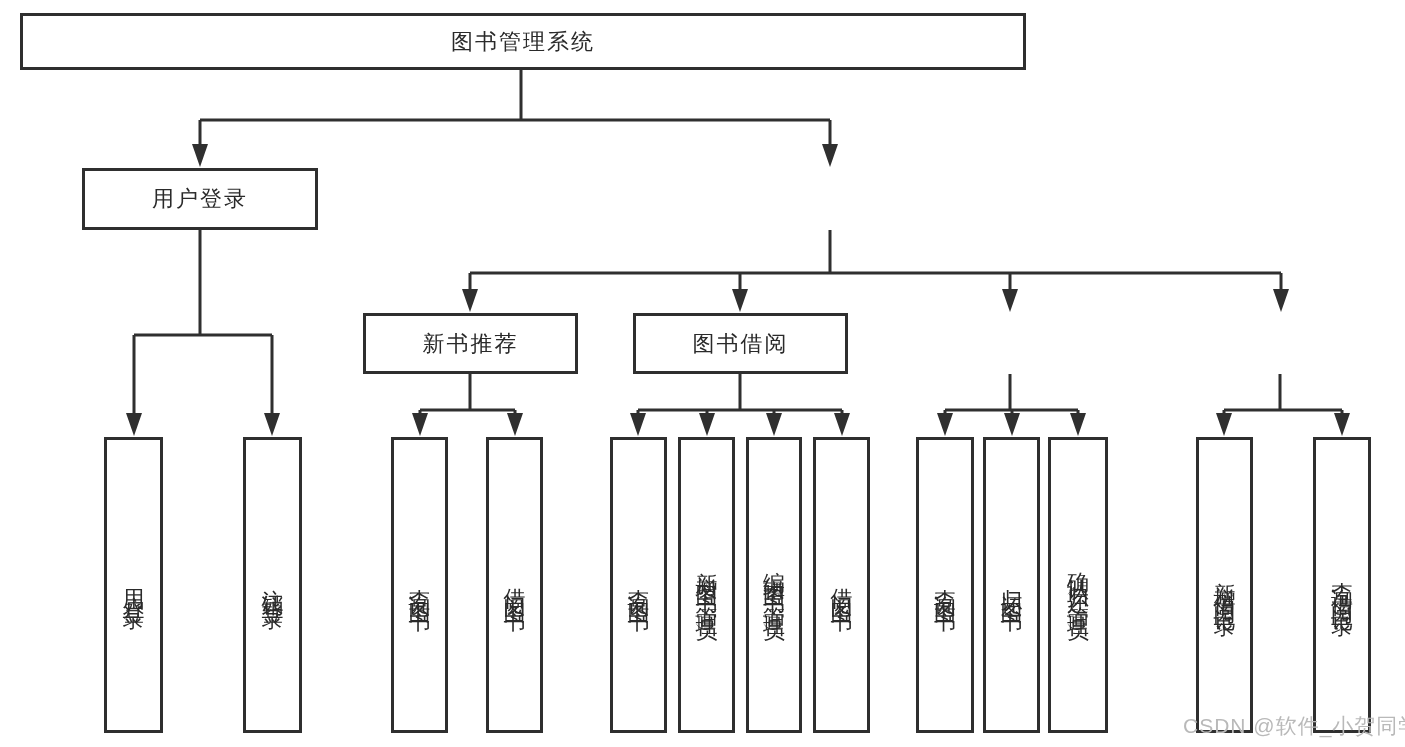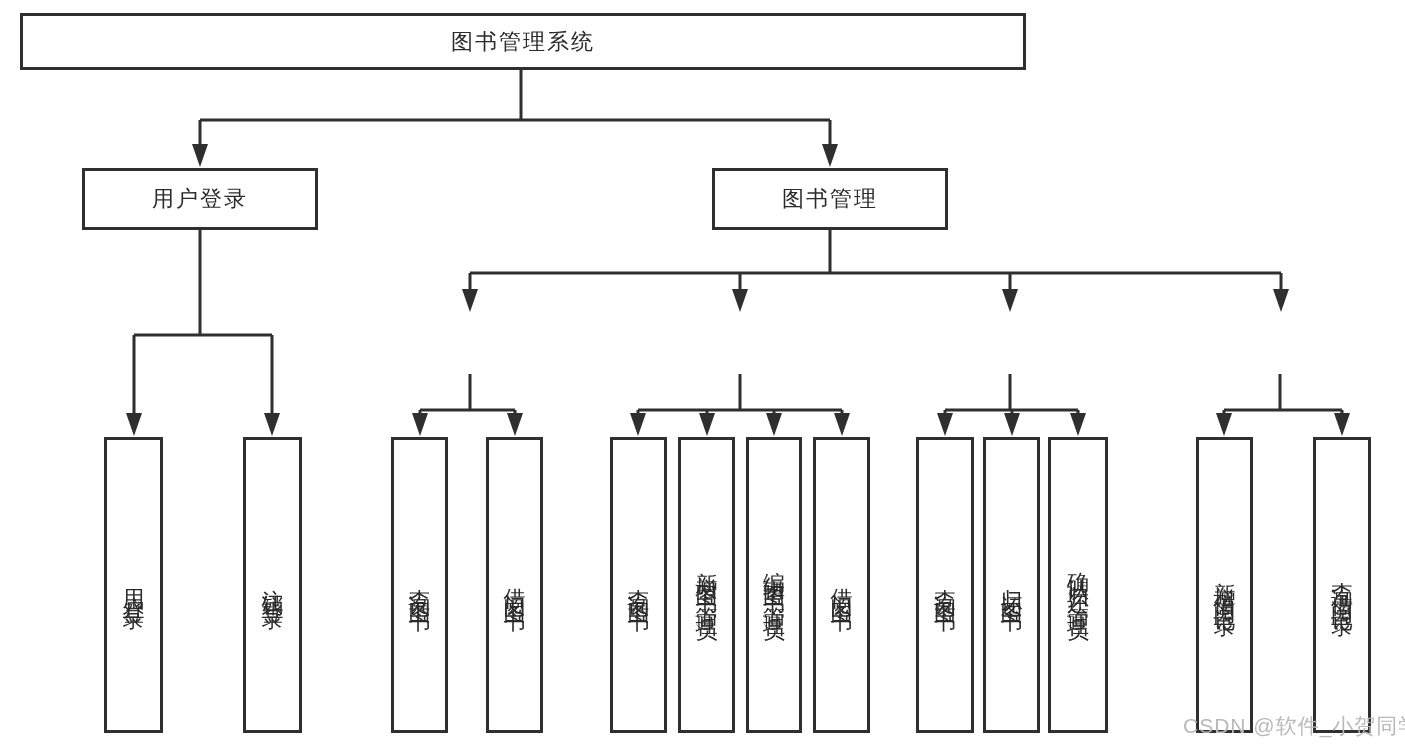--- a/index.html
+++ b/index.html
@@ -85,22 +85,23 @@
       <polygon points="1004,413 1020,413 1012,436"></polygon>
       <polygon points="1070,413 1086,413 1078,436"></polygon>
       <polygon points="1216,413 1232,413 1224,436"></polygon>
       <polygon points="1334,413 1350,413 1342,436"></polygon>
     </g>
   </svg>
 
   <div class="box h" style="left:20px; top:13px; width:1006px; height:57px;">图书管理系统</div>
 
   <div class="box h" style="left:82px; top:168px; width:236px; height:62px;">用户登录</div>
-  <div class="box h" style="left:712px; top:168px; width:236px; height:62px;">图书管理</div>
 
+  <div class="box h" style="left:363px; top:313px; width:215px; height:61px;">新书推荐</div>
+  <div class="box h" style="left:633px; top:313px; width:215px; height:61px;">图书借阅</div>
 
   <div class="box v" style="left:104px; top:437px; width:59px; height:296px;">用户登录</div>
   <div class="box v" style="left:243px; top:437px; width:59px; height:296px;">注销登录</div>
 
   <div class="box v" style="left:391px; top:437px; width:57px; height:296px;">查询图书</div>
   <div class="box v" style="left:486px; top:437px; width:57px; height:296px;">借阅图书</div>
 
   <div class="box v" style="left:610px; top:437px; width:57px; height:296px;">查询图书</div>
   <div class="box v" style="left:678px; top:437px; width:57px; height:296px;">新增图书（管理员）</div>
   <div class="box v" style="left:746px; top:437px; width:56px; height:296px;">编辑图书（管理员）</div>

